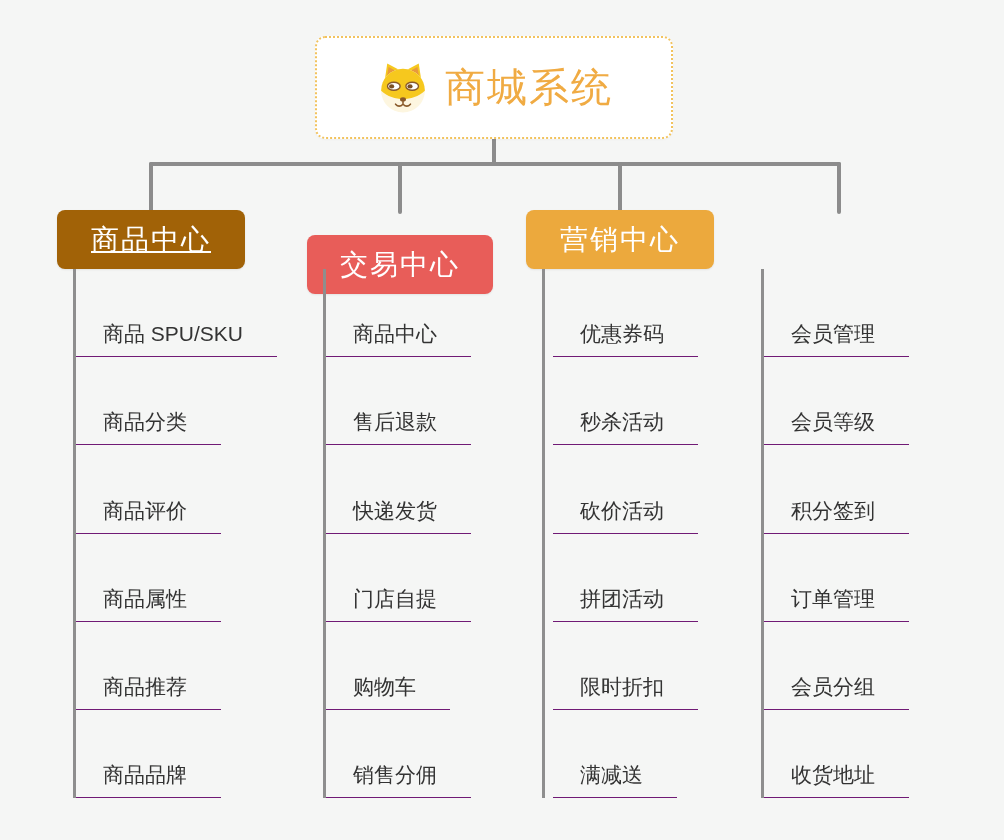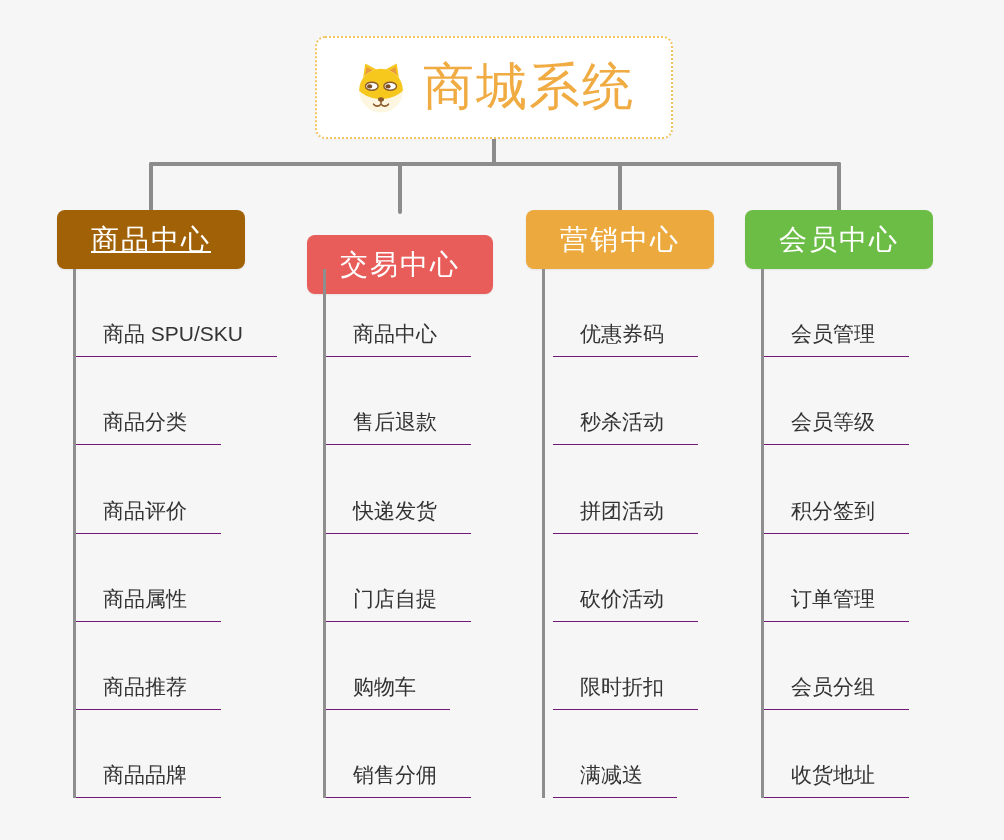--- a/index.html
+++ b/index.html
@@ -17,21 +17,21 @@
   .root-node{
     position:absolute;left:315px;top:36px;width:358px;height:103px;
     box-sizing:border-box;
     background:#ffffff;
     border:2px dotted #f2c35e;
     border-radius:10px;
     display:flex;align-items:center;justify-content:center;gap:14px;
     box-shadow:0 1px 2px rgba(0,0,0,0.03);
   }
   .root-title{
-    font-size:51px;
+    font-size:40px;
     font-weight:500;
     color:#f0ab43;
     letter-spacing:2px;
     white-space:nowrap;
   }
   .root-icon{width:56px;height:56px;flex:0 0 auto;}
   
   .conn{position:absolute;background:#8c8c8c;}
   .conn-root-stub{left:492px;top:138px;width:4px;height:27px;}
   .conn-hbar{left:149px;top:162px;width:692px;height:4px;border-radius:2px;}
@@ -127,27 +127,26 @@
     <div class="leaf-node">快递发货</div>
     <div class="leaf-node">门店自提</div>
     <div class="leaf-node">购物车</div>
     <div class="leaf-node">销售分佣</div>
   </div>
 
   <div class="branch-node bn-2" style="background: rgb(236, 169, 61);">营销中心</div>
   <div class="branch-items bi-2">
     <div class="leaf-node">优惠券码</div>
     <div class="leaf-node">秒杀活动</div>
+    <div class="leaf-node">砍价活动</div>
     <div class="leaf-node">拼团活动</div>
-    <div class="leaf-node">砍价活动</div>
     <div class="leaf-node">限时折扣</div>
     <div class="leaf-node">满减送</div>
   </div>
 
-  <div class="branch-node bn-3" style="background: rgb(108, 189, 69);">会员中心</div>
   <div class="branch-items bi-3">
     <div class="leaf-node">会员管理</div>
     <div class="leaf-node">会员等级</div>
     <div class="leaf-node">积分签到</div>
     <div class="leaf-node">订单管理</div>
     <div class="leaf-node">会员分组</div>
     <div class="leaf-node">收货地址</div>
   </div>
 
 </div>

